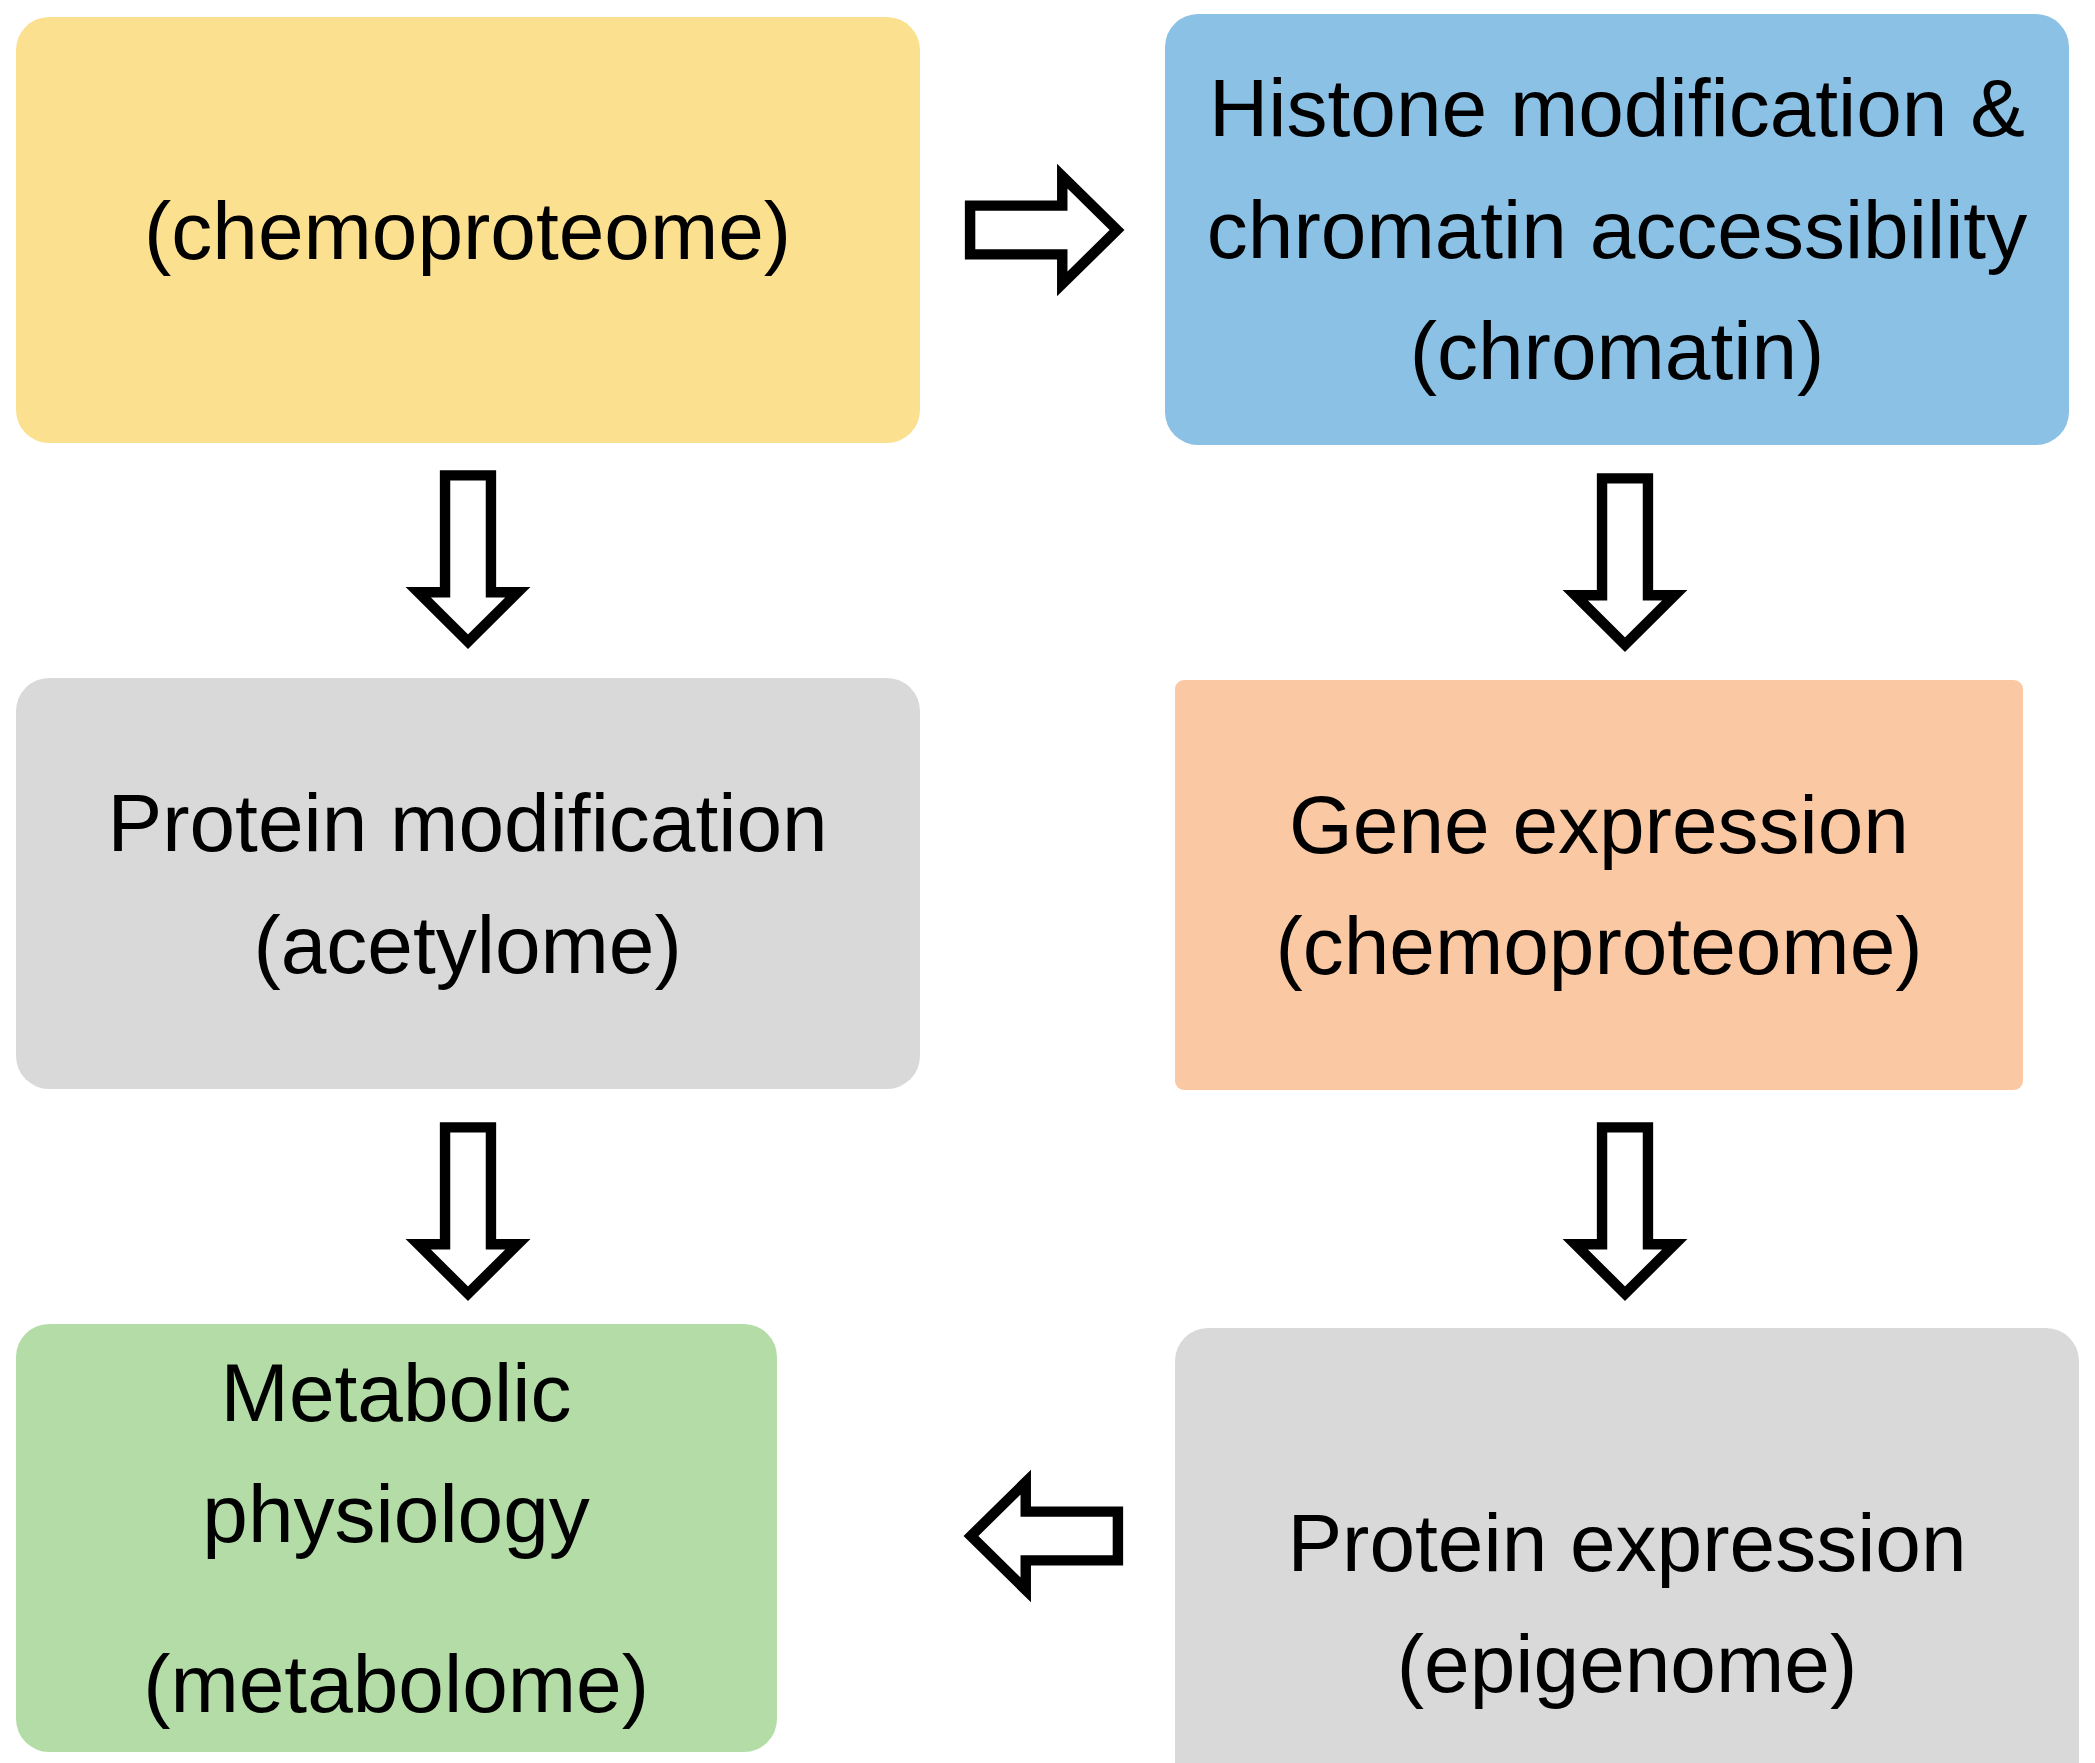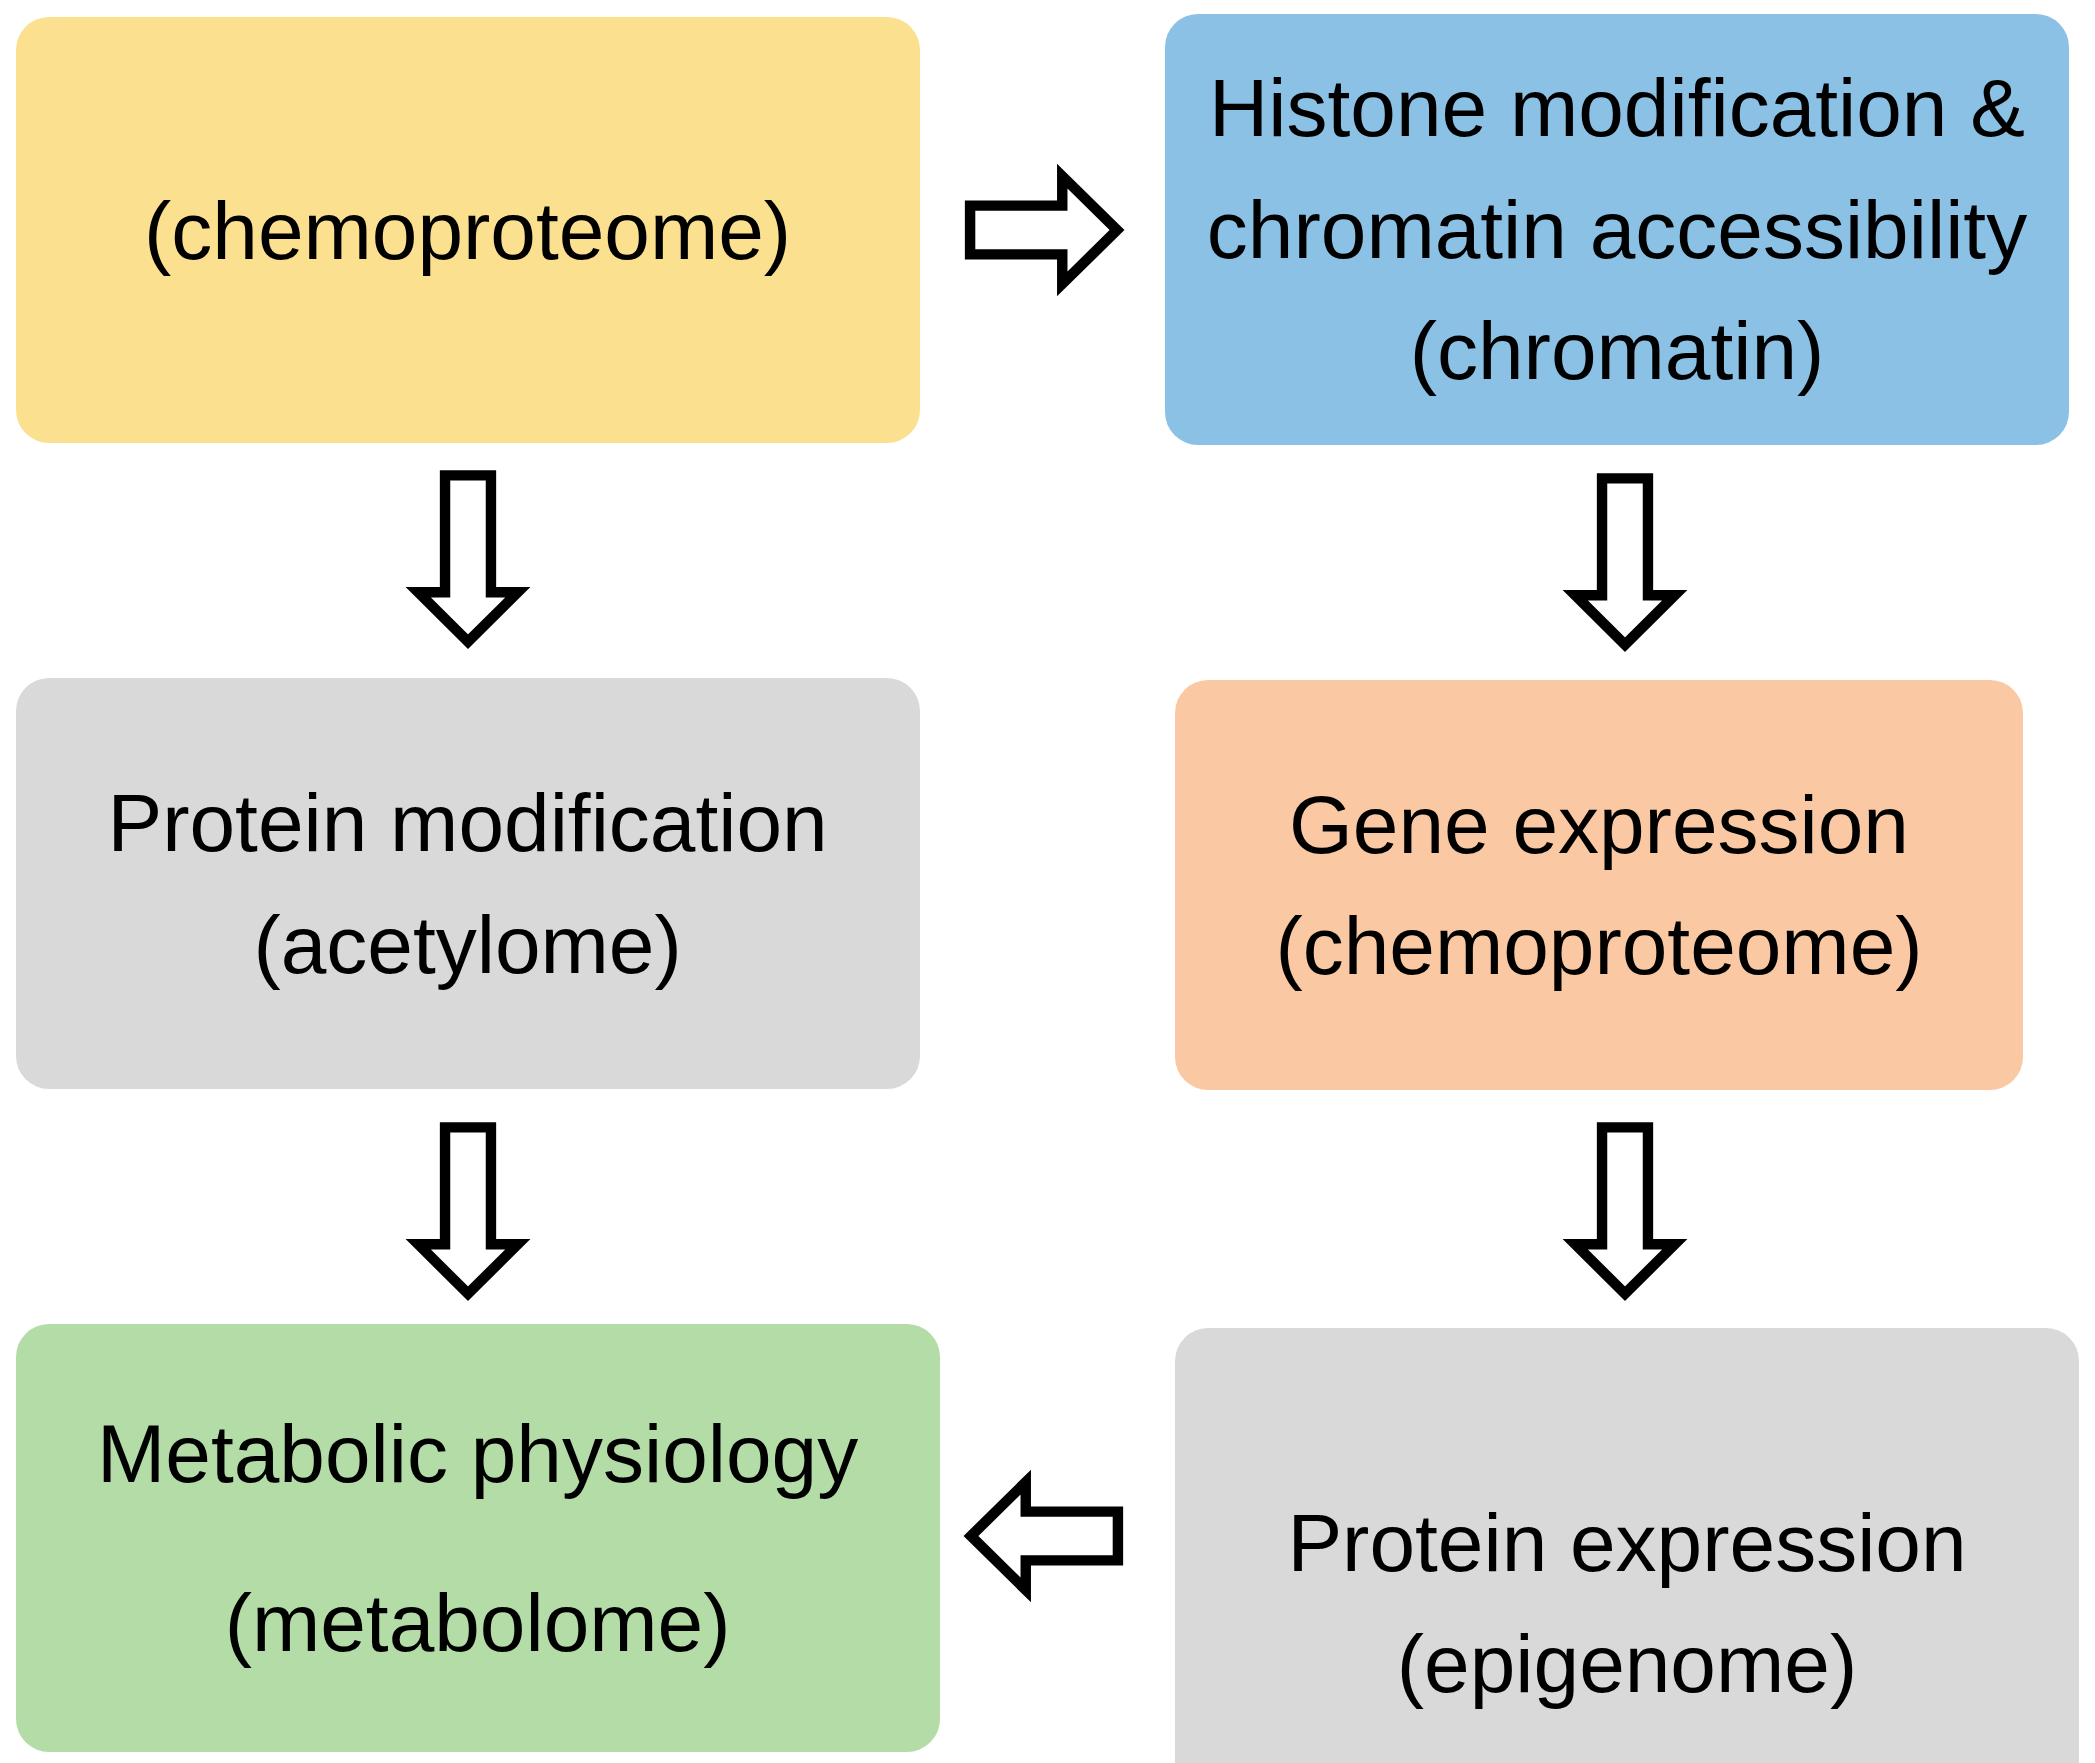--- a/index.html
+++ b/index.html
@@ -24,22 +24,22 @@
     align-items: center;
     justify-content: center;
     text-align: center;
     font-size: 82px;
     line-height: 1.48;
     color: #000000;
   }
   .box-chemoproteome { left: 15.6px;   top: 17.4px;   width: 904px; height: 426px; background: #FBE08F; }
   .box-epigenome     { left: 1165px; top: 14px;   width: 904px; height: 431px; background: #8BC1E5; }
   .box-acetylome     { left: 15.6px;   top: 678px;  width: 904px; height: 411px; background: #D9D9D9; justify-content: center; }
-  .box-transcriptome { left: 1175px; top: 680px;  width: 848px; height: 410px; background: #FAC9A3; }
-  .box-metabolome    { left: 15.6px;   top: 1324px; width: 924px; height: 428px; background: #B4DCA7; gap: 48px; }
+  .box-transcriptome { left: 1175px; top: 680px;  width: 848px; height: 410px; background: #FAC9A3; border-radius: 9px; }
+  .box-metabolome    { left: 15.6px;   top: 1324px; width: 761px; height: 428px; background: #B4DCA7; gap: 48px; }
   .box-proteome      { left: 1175px; top: 1328px; width: 904px; height: 550px; background: #D9D9D9; }
   .arrow {
     position: absolute;
     overflow: visible;
   }
   .arrow polygon {
     fill: #ffffff;
     stroke: #000000;
     stroke-width: 12;
     stroke-linejoin: miter;

